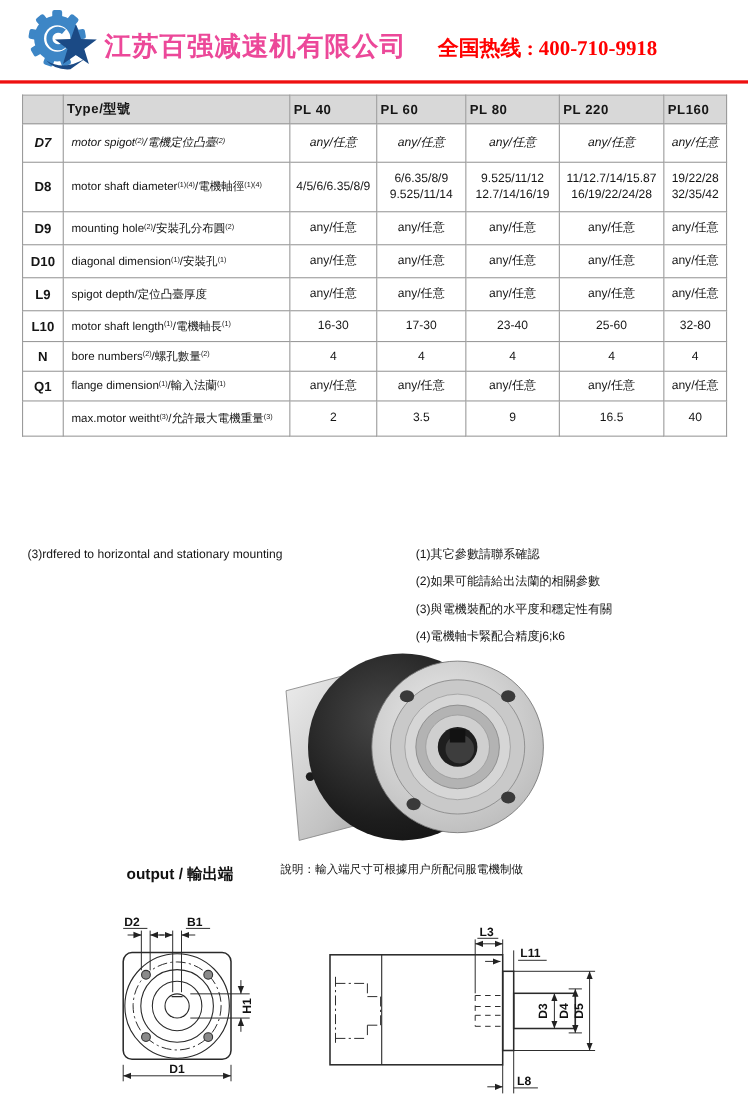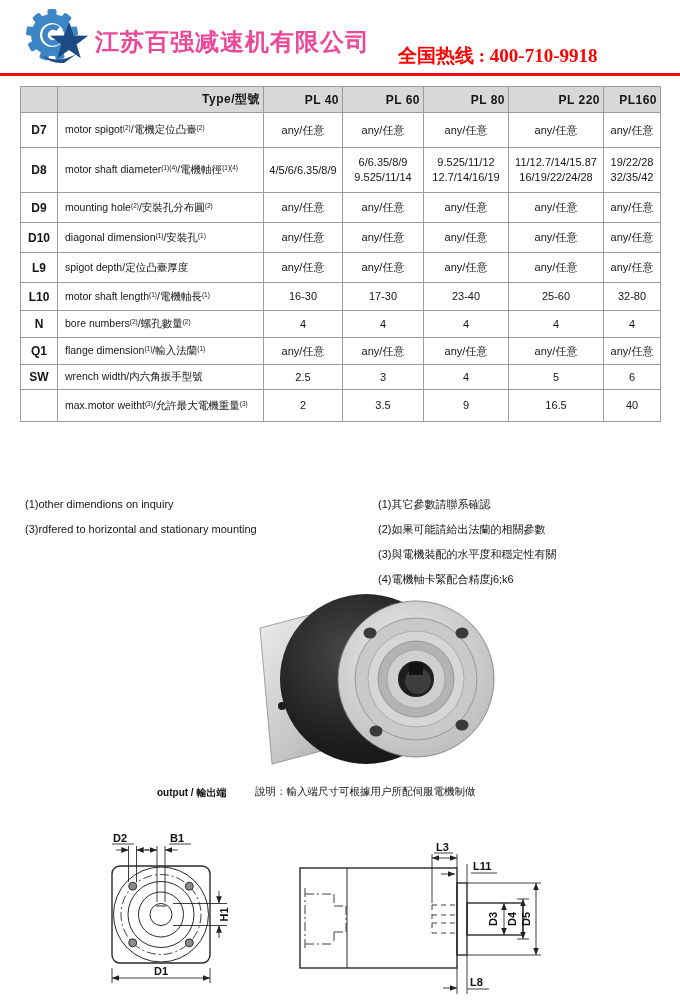--- a/index.html
+++ b/index.html
@@ -21,36 +21,36 @@
   }
   .divider{position:absolute;left:0;top:73px;width:680px;height:3px;}
   
   .spec-table{
     position:absolute;left:20px;top:86px;width:640px;border-collapse:collapse;
     table-layout:fixed;
   }
   .spec-table td,.spec-table th{
     border:1px solid #9b9b9b;padding:1px 3px;vertical-align:middle;color:#151515;
   }
-  .spec-table th{background:#d8d8d8;font-size:12px;font-weight:bold;text-align:right;letter-spacing:0.5px;}
+  .spec-table th{background:#d8d8d8;font-size:12px;font-weight:bold;text-align:left;letter-spacing:0.5px;}
   td.code{font-weight:bold;font-size:12px;text-align:center;}
   td.lbl{font-size:10.5px;text-align:left;padding-left:7px;}
   td.val{font-size:11px;text-align:center;white-space:pre-line;line-height:1.35;margin-left:37px;}
-  tr.rh{height:26px;} tr.r0{height:35px;} tr.r1{height:45px;} tr.r2{height:30px;}
+  tr.rh{height:26px;} tr.r0{height:35px;font-style:italic;} tr.r1{height:45px;} tr.r2{height:30px;}
   tr.r3{height:30px;} tr.r4{height:30px;} tr.r5{height:28px;} tr.r6{height:27px;}
   tr.r7{height:27px;} tr.r8{height:25px;} tr.r9{height:33px;} tr.r10{height:32px;}
   sup{font-size:0.62em;vertical-align:0.5em;line-height:0;}
   
   .fn{position:absolute;top:492px;font-size:11px;line-height:25px;color:#151515;}
   .fn-en{left:25px;width:340px;}
   .fn-cn{left:378px;width:290px;}
   
   .photo{position:absolute;left:248px;top:584px;width:260px;height:183px;}
   
-  .output-label{position:absolute;left:115px;top:786px;font-size:10px;font-weight:bold;margin-left:42px;}
+  .output-label{position:absolute;left:115px;top:786px;font-size:14px;font-weight:bold;}
   .note{position:absolute;left:255px;top:783px;font-size:10.5px;line-height:16px;color:#151515;}
   
   .drawing-front{position:absolute;left:85px;top:830px;width:215px;height:172px;}
   .drawing-side{position:absolute;left:285px;top:830px;width:300px;height:172px;}
   .dim{font:bold 11px "Liberation Sans","DejaVu Sans",sans-serif;fill:#111;}
   .oline{stroke:#2a2a2a;stroke-width:1.4;fill:none;}
   .tline{stroke:#2a2a2a;stroke-width:1;fill:none;}
   .dline{stroke:#2a2a2a;stroke-width:0.9;fill:none;}
 </style>
 </head>
@@ -73,21 +73,21 @@
       </g>
       <circle cx="30" cy="30" r="12" fill="#ffffff"></circle>
       <path d="M36.1,23.9 A8,8 0 1 0 36.1,36.1" fill="none" stroke="#3d86c6" stroke-width="5.5"></path>
     </g>
     <g>
       <polygon fill="#1b4a85" points="47,17 51.7,30.5 66,30.8 54.6,39.5 58.8,53.2 47,45 35.2,53.2 39.4,39.5 28,30.8 42.3,30.5"></polygon>
       <path fill="#1b4a85" d="M20,50 Q36,60 56,48 L42,58 Q28,59 20,50 Z"></path>
     </g>
   </svg>
   <div class="company-name">江苏百强减速机有限公司</div>
-  <div class="hotline" style="color: rgb(255, 0, 0); margin-top: 12px;">全国热线 : 400-710-9918</div>
+  <div class="hotline" style="color: rgb(255, 0, 0);">全国热线 : 400-710-9918</div>
 </div>
 <div class="divider" style="background: rgb(238, 16, 16);"></div>
 
 <table class="spec-table">
   <colgroup>
     <col style="width:37px">
       <col style="width:206px">
       <col style="width:79px">
     <col style="width:81px">
       <col style="width:85px">
@@ -173,43 +173,33 @@
   </tr>
   <tr class="r7">
     <td class="code">Q1</td>
     <td class="lbl">flange dimension<sup>(1)</sup>/輸入法蘭<sup>(1)</sup></td>
     <td class="val">any/任意</td>
     <td class="val">any/任意</td>
     <td class="val">any/任意</td>
     <td class="val">any/任意</td>
     <td class="val">any/任意</td>
   </tr>
-  <tr class="r8">
-    <td class="code">SW</td>
-    <td class="lbl">wrench width/内六角扳手型號</td>
-    <td class="val">2.5</td>
-    <td class="val">3</td>
-    <td class="val">4</td>
-    <td class="val">5</td>
-    <td class="val">6</td>
-  </tr>
   <tr class="r10">
     <td class="code"></td>
     <td class="lbl">max.motor weitht<sup>(3)</sup>/允許最大電機重量<sup>(3)</sup></td>
     <td class="val">2</td>
     <td class="val">3.5</td>
     <td class="val">9</td>
     <td class="val">16.5</td>
     <td class="val">40</td>
   </tr>
 </tbody>
   </table>
 
 <div class="fn fn-en">
-  <div>(1)other dimendions on inquiry</div>
   <div>(3)rdfered to horizontal and stationary mounting</div>
 </div>
 <div class="fn fn-cn">
   <div>(1)其它參數請聯系確認</div>
   <div>(2)如果可能請給出法蘭的相關參數</div>
   <div>(3)與電機裝配的水平度和穩定性有關</div>
   <div>(4)電機軸卡緊配合精度j6;k6</div>
 </div>
 
 <svg class="photo" viewBox="0 0 260 183">

